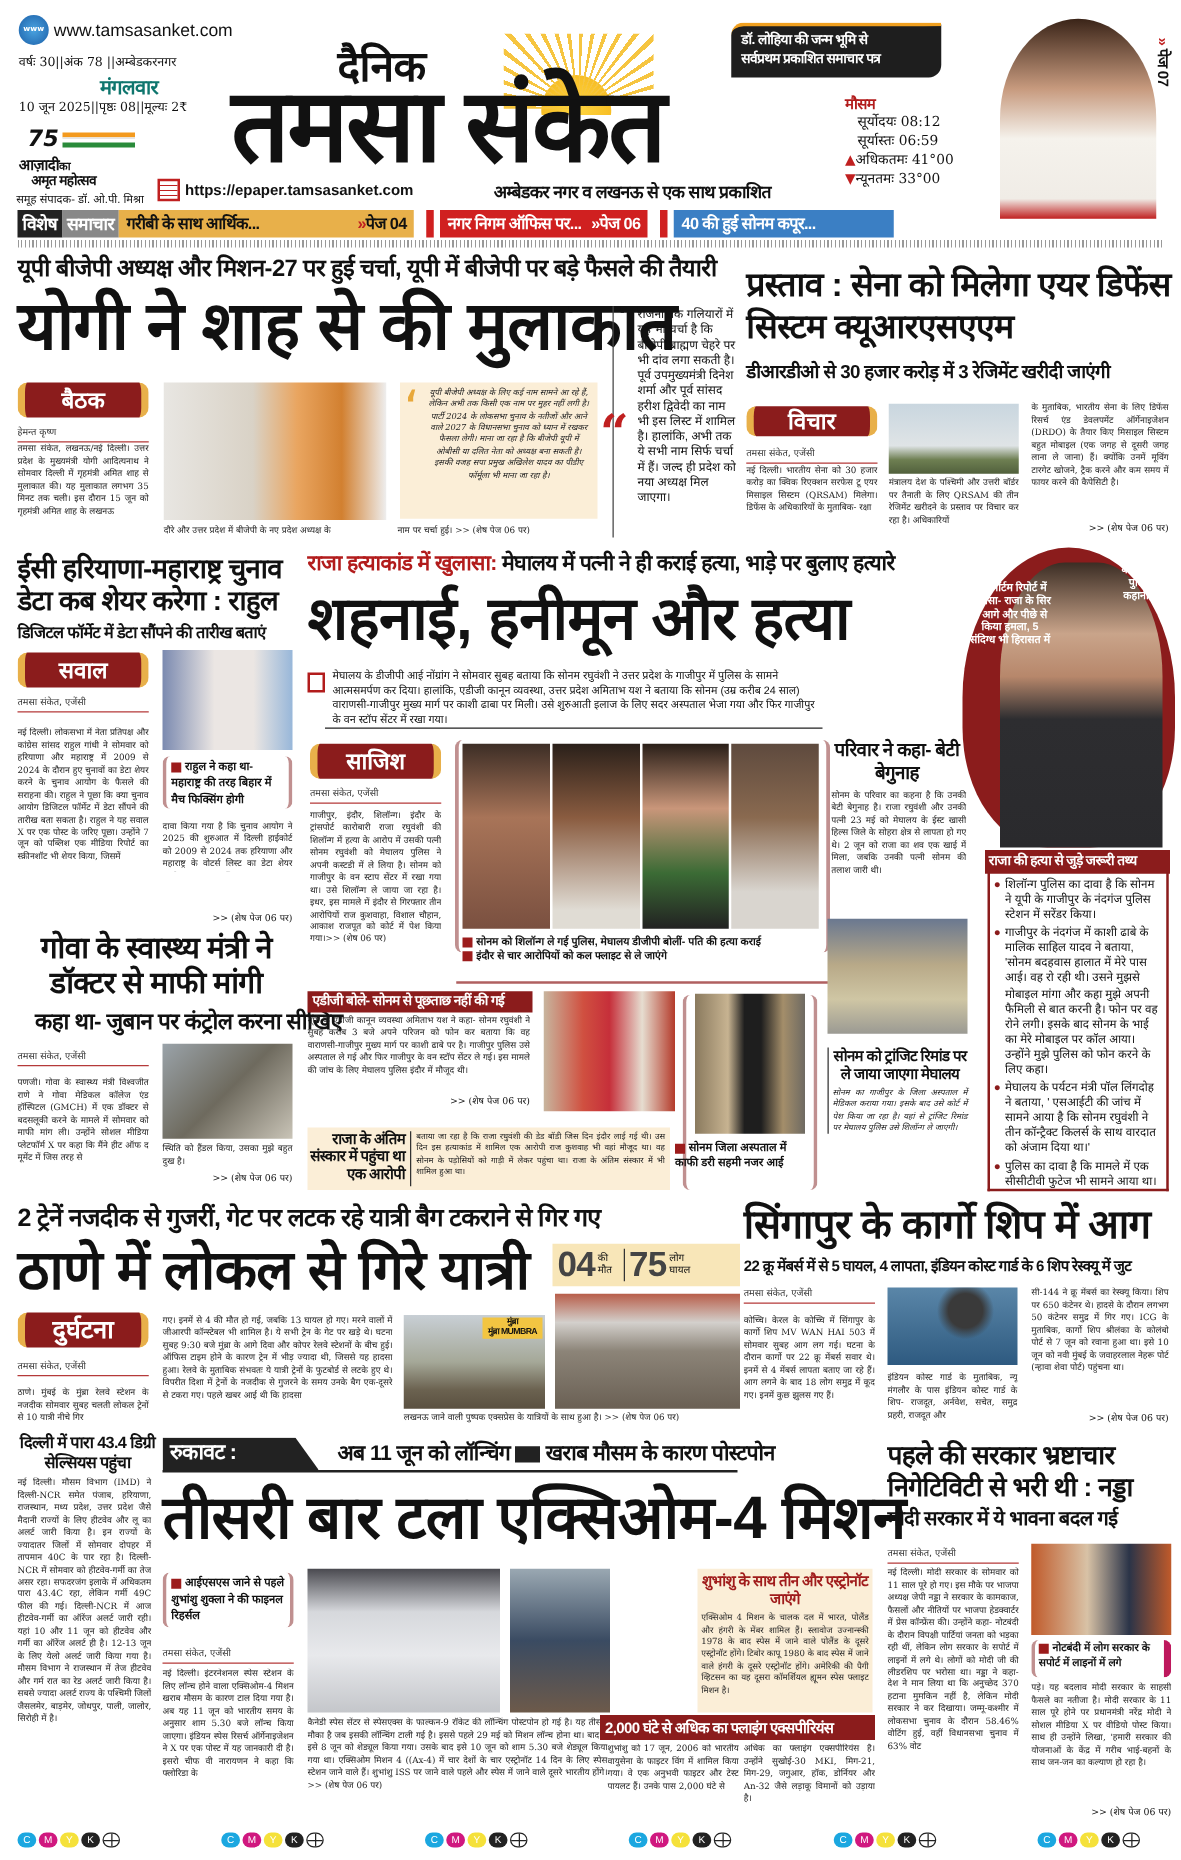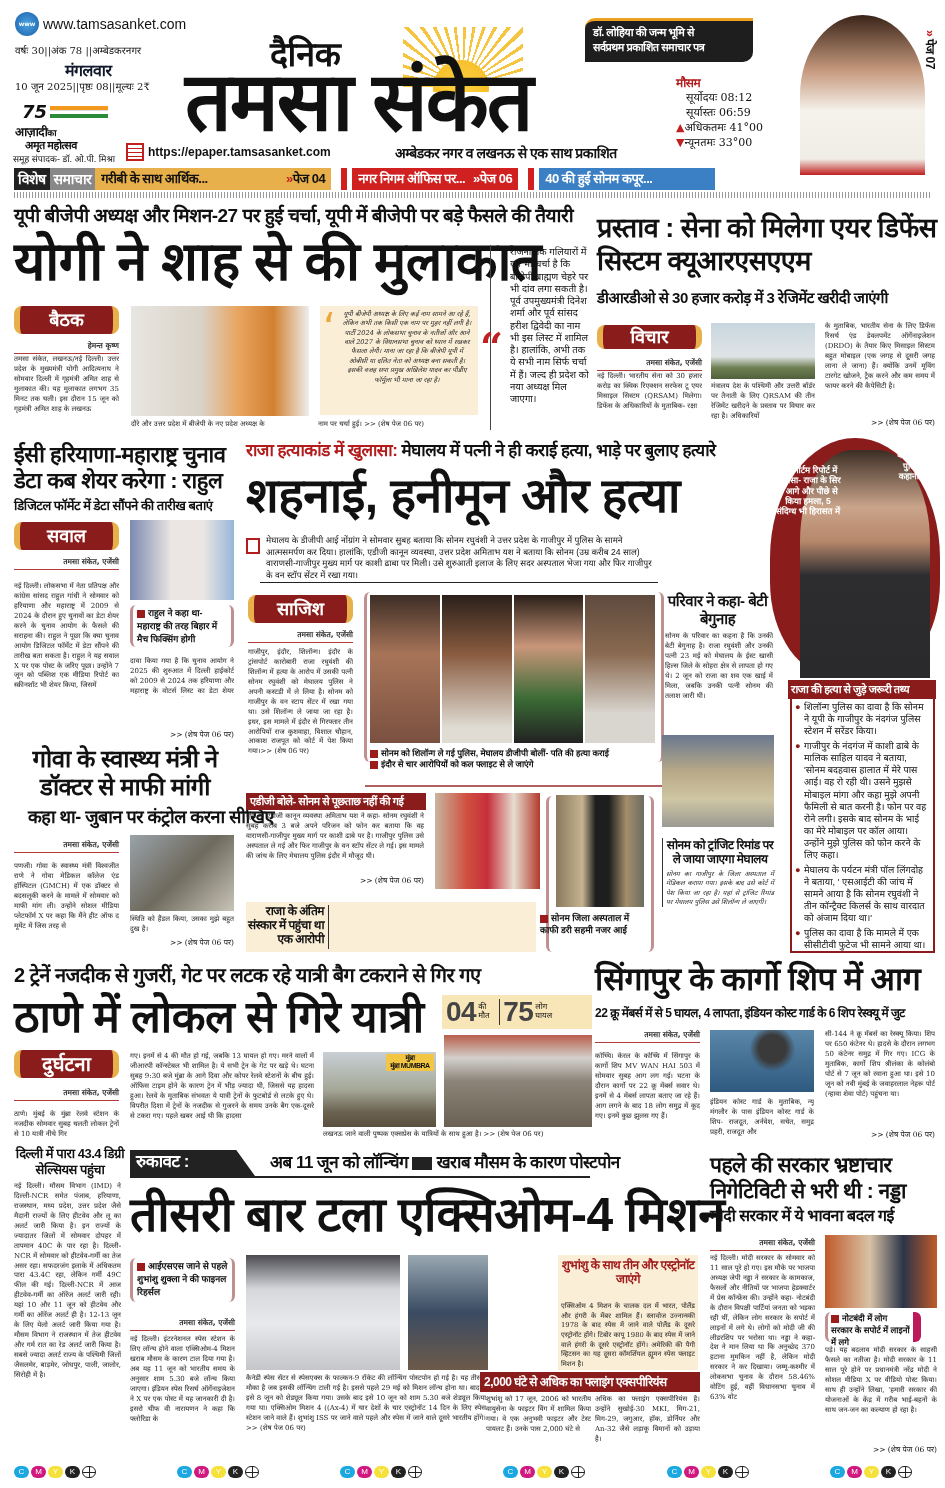--- a/index.html
+++ b/index.html
@@ -3,41 +3,41 @@
 <meta charset="utf-8">
 <style>
 *{box-sizing:border-box;margin:0;padding:0}
 body{width:945px;height:1488px;background:#fff;font-family:"DejaVu Sans",sans-serif;color:#111;position:relative;overflow:hidden;font-size:8px;line-height:1.35}
 .abs{position:absolute}
 .serif{font-family:"DejaVu Serif",serif}
 .cond{font-family:"Liberation Sans",sans-serif}
 .hb{font-family:"Liberation Sans",sans-serif;font-weight:bold;letter-spacing:-0.5px}
 .small{font-size:7px;line-height:1.42;font-family:"DejaVu Serif",serif;color:#222;text-align:justify}
 .tag{background:#8b1c1c;color:#fff;font-weight:bold;text-align:center;border-radius:8px;border-left:6px solid #e8b04a;border-right:6px solid #e8b04a;font-family:"Liberation Sans",sans-serif}
-.byline{font-size:7.5px;font-weight:bold;border-bottom:1.5px solid #b53a3a;padding-bottom:2px;text-align:right;color:#333}
+.byline{font-size:7.5px;font-weight:normal;border-bottom:1.5px solid #b53a3a;padding-bottom:2px;text-align:left;color:#333}
 .photo{background:linear-gradient(135deg,#8a8a8a,#4f4f4f);}
 .more{font-size:7.5px;text-align:right;font-family:"DejaVu Serif",serif}
 .bullet{display:inline-block;width:8px;height:8px;background:#9c1c1c;margin-right:3px;vertical-align:middle}
 .stripe{height:6px;background:repeating-linear-gradient(90deg,#999 0 1px,#fff 1px 3px)}
 .cmyk{display:flex;gap:2px;align-items:center}
 .cmyk span{width:15px;height:12px;border-radius:6px;color:#fff;font-size:8px;text-align:center;line-height:12px;font-family:"Liberation Sans",sans-serif}
 .regmark{width:14px;height:12px;border:1px solid #222;border-radius:6px;position:relative}
 .regmark:before{content:"";position:absolute;left:6px;top:0;width:1px;height:10px;background:#222}
 .regmark:after{content:"";position:absolute;left:0;top:5px;width:12px;height:1px;background:#222}
 .redline{border-left:2px solid #b86a6a}
 </style>
 </head>
 <body>
 
 <div class="abs" style="left:15px;top:12px;display:flex;align-items:center;gap:4px">
   <span style="width:24px;height:24px;border-radius:50%;background:radial-gradient(circle,#4aa3e0,#1b5fa8);display:inline-block;color:#fff;font-size:6px;text-align:center;line-height:24px;font-weight:bold">www</span>
   <span class="cond" style="font-size:14px;font-weight:normal">www.tamsasanket.com</span>
 </div>
 <div class="abs serif" style="left:15px;top:44px;font-size:10px">वर्षः 30||अंक 78 ||अम्बेडकरनगर</div>
-<div class="abs hb" style="left:65px;top:60px;font-size:16px;color:#0f172a">मंगलवार</div>
+<div class="abs hb" style="left:80px;top:60px;font-size:16px;color:#0f766e">मंगलवार</div>
 <div class="abs serif" style="left:15px;top:80px;font-size:10px">10 जून 2025||पृष्ठः 08||मूल्यः 2₹</div>
 <div class="abs" style="left:22px;top:100px;width:90px;height:24px">
   <span style="font-weight:bold;font-size:18px;font-style:italic">75</span>
   <span style="position:absolute;left:28px;top:6px;width:58px;height:4px;background:#f39a1e"></span>
   <span style="position:absolute;left:28px;top:10px;width:58px;height:4px;background:#fff;border-top:1px solid #ddd"></span>
   <span style="position:absolute;left:28px;top:14px;width:58px;height:4px;background:#2a8b3a"></span>
 </div>
 <div class="abs hb" style="left:15px;top:124px;font-size:12px"><span>आज़ादी</span><span style="font-size:9px">का</span></div>
 <div class="abs hb" style="left:25px;top:138px;font-size:11px">अमृत महोत्सव</div>
 <div class="abs cond" style="left:13px;top:153px;font-size:9px">समूह संपादक- डॉ. ओ.पी. मिश्रा</div>
@@ -181,20 +181,21 @@
 <div class="abs hb" style="left:246px;top:793px;width:180px;background:#8b1c1c;color:#fff;font-size:11px;padding:1px 4px;white-space:nowrap">एडीजी बोले- सोनम से पूछताछ नहीं की गई</div>
 <div class="abs small" style="left:246px;top:812px;width:178px;height:62px;overflow:hidden">यूपी के एडीजी कानून व्यवस्था अमिताभ यश ने कहा- सोनम रघुवंशी ने सुबह करीब 3 बजे अपने परिजन को फोन कर बताया कि वह वाराणसी-गाजीपुर मुख्य मार्ग पर काशी ढाबे पर है। गाजीपुर पुलिस उसे अस्पताल ले गई और फिर गाजीपुर के वन स्टॉप सेंटर ले गई। इस मामले की जांच के लिए मेघालय पुलिस इंदौर में मौजूद थी।</div>
 <div class="abs more" style="left:246px;top:876px;width:178px">&gt;&gt; (शेष पेज 06 पर)</div>
 <div class="abs photo" style="left:435px;top:793px;width:105px;height:96px;background:linear-gradient(90deg,#c8b59e,#d05040 30%,#c62f3a 50%,#e6ddd0 75%,#b43a2a)"></div>
 <div class="abs redline" style="left:546px;top:796px;width:108px;height:156px;border-left:3px solid #c09090;border-right:3px solid #c09090;border-radius:6px"></div>
 <div class="abs photo" style="left:556px;top:795px;width:88px;height:112px;background:linear-gradient(90deg,#8a7a5e,#c7b391 30%,#1e1e1e 45%,#1e1e1e 60%,#a48e6a 80%,#6e6a62)"></div>
 <div class="abs cond" style="left:540px;top:912px;width:94px;font-size:9px;font-weight:bold"><span class="bullet"></span><span>सोनम जिला अस्पताल में काफी डरी सहमी नजर आई</span></div>
 <div class="abs" style="left:246px;top:902px;width:290px;height:50px;background:#fbeed7;display:flex">
   <div class="hb" style="width:78px;font-size:12px;line-height:14px;text-align:right;padding-top:2px">राजा के अंतिम संस्कार में पहुंचा था एक आरोपी</div>
   <div style="border-left:1.5px solid #333;margin:3px 4px"></div>
+  <div class="small" style="flex:1;font-size:6.6px;padding:3px 4px 0 0">बताया जा रहा है कि राजा रघुवंशी की डेड बॉडी जिस दिन इंदौर लाई गई थी। उस दिन इस हत्याकांड में शामिल एक आरोपी राज कुशवाह भी वहां मौजूद था। वह सोनम के पड़ोसियों को गाड़ी में लेकर पहुंचा था। राजा के अंतिम संस्कार में भी शामिल हुआ था।</div>
 </div>
 
 <div class="abs hb" style="left:14px;top:962px;width:580px;font-size:20px;white-space:nowrap">2 ट्रेनें नजदीक से गुजरीं, गेट पर लटक रहे यात्री बैग टकराने से गिर गए</div>
 <div class="abs hb" style="left:14px;top:990px;font-size:44px;line-height:54px;white-space:nowrap">ठाणे में लोकल से गिरे यात्री</div>
 <div class="abs" style="left:442px;top:995px;width:150px;height:34px;background:#f8e6b8;display:flex;align-items:center;padding:0 4px">
   <span class="hb" style="font-size:28px;color:#444">04</span>
   <span class="cond" style="font-size:8px;width:18px;line-height:1.1;margin-left:2px">की मौत</span>
   <span style="border-left:1.5px solid #333;height:26px;margin:0 3px"></span>
   <span class="hb" style="font-size:28px;color:#444">75</span>
   <span class="cond" style="font-size:8px;width:22px;line-height:1.1;margin-left:2px">लोग घायल</span>
@@ -231,32 +232,32 @@
 <div class="abs" style="left:130px;top:1258px;width:105px;height:44px;border-left:3px solid #c09090;border-right:3px solid #c09090;border-radius:6px;padding:2px 4px">
   <span class="bullet"></span><span class="cond" style="font-size:9px;font-weight:bold">आईएसएस जाने से पहले शुभांशु शुक्ला ने की फाइनल रिहर्सल</span>
 </div>
 <div class="abs byline" style="left:130px;top:1318px;width:105px">तमसा संकेत, एजेंसी</div>
 <div class="abs small" style="left:130px;top:1335px;width:105px;height:125px;overflow:hidden">नई दिल्ली। इंटरनेशनल स्पेस स्टेशन के लिए लॉन्च होने वाला एक्सिओम-4 मिशन खराब मौसम के कारण टाल दिया गया है। अब यह 11 जून को भारतीय समय के अनुसार शाम 5.30 बजे लॉन्च किया जाएगा। इंडियन स्पेस रिसर्च ऑर्गेनाइजेशन ने X पर एक पोस्ट में यह जानकारी दी है। इसरो चीफ वी नारायणन ने कहा कि फ्लोरिडा के</div>
 <div class="abs photo" style="left:246px;top:1255px;width:154px;height:115px;background:linear-gradient(180deg,#4a4a50 0%,#d6d8dc 30%,#e8e9ec 60%,#c4c6ca)"></div>
 <div class="abs photo" style="left:408px;top:1255px;width:80px;height:115px;background:linear-gradient(180deg,#9aa8b2,#3a4b62 50%,#6d5a4a)"></div>
 <div class="abs small" style="left:246px;top:1374px;width:240px;height:88px;overflow:hidden">कैनेडी स्पेस सेंटर से स्पेसएक्स के फाल्कन-9 रॉकेट की लॉन्चिंग पोस्टपोन हो गई है। यह तीसरा मौका है जब इसकी लॉन्चिंग टाली गई है। इससे पहले 29 मई को मिशन लॉन्च होना था। बाद में इसे 8 जून को शेड्यूल किया गया। उसके बाद इसे 10 जून को शाम 5.30 बजे शेड्यूल किया गया था। एक्सिओम मिशन 4 ((Ax-4) में चार देशों के चार एस्ट्रोनॉट 14 दिन के लिए स्पेस स्टेशन जाने वाले हैं। शुभांशु ISS पर जाने वाले पहले और स्पेस में जाने वाले दूसरे भारतीय होंगे। &gt;&gt; (शेष पेज 06 पर)</div>
 <div class="abs" style="left:558px;top:1255px;width:140px;height:115px;background:#fbeed7;padding:3px">
   <div class="hb" style="color:#a01c1c;font-size:12px;line-height:14px;text-align:center">शुभांशु के साथ तीन और एस्ट्रोनॉट जाएंगे</div>
-  <div class="small" style="font-size:6.8px;margin-top:16px">एक्सिओम 4 मिशन के चालक दल में भारत, पोलैंड और हंगरी के मेंबर शामिल हैं। स्लावोज उज्नान्स्की 1978 के बाद स्पेस में जाने वाले पोलैंड के दूसरे एस्ट्रोनॉट होंगे। टिबोर कापू 1980 के बाद स्पेस में जाने वाले हंगरी के दूसरे एस्ट्रोनॉट होंगे। अमेरिकी की पैगी व्हिटसन का यह दूसरा कॉमर्शियल ह्यूमन स्पेस फ्लाइट मिशन है।</div>
+  <div class="small" style="font-size:6.8px;margin-top:4px">एक्सिओम 4 मिशन के चालक दल में भारत, पोलैंड और हंगरी के मेंबर शामिल हैं। स्लावोज उज्नान्स्की 1978 के बाद स्पेस में जाने वाले पोलैंड के दूसरे एस्ट्रोनॉट होंगे। टिबोर कापू 1980 के बाद स्पेस में जाने वाले हंगरी के दूसरे एस्ट्रोनॉट होंगे। अमेरिकी की पैगी व्हिटसन का यह दूसरा कॉमर्शियल ह्यूमन स्पेस फ्लाइट मिशन है।</div>
 </div>
 <div class="abs hb" style="left:480px;top:1372px;width:220px;background:#8b1c1c;color:#fff;font-size:12px;padding:2px 4px;white-space:nowrap;overflow:hidden">2,000 घंटे से अधिक का फ्लाइंग एक्सपीरियंस</div>
 <div class="abs small" style="left:486px;top:1395px;width:105px;height:65px;overflow:hidden">शुभांशु को 17 जून, 2006 को भारतीय वायुसेना के फाइटर विंग में शामिल किया गया। वे एक अनुभवी फाइटर और टेस्ट पायलट हैं। उनके पास 2,000 घंटे से</div>
 <div class="abs small" style="left:595px;top:1395px;width:105px;height:65px;overflow:hidden">अधिक का फ्लाइंग एक्सपीरियंस है। उन्होंने सुखोई-30 MKI, मिग-21, मिग-29, जगुआर, हॉक, डोर्नियर और An-32 जैसे लड़ाकू विमानों को उड़ाया है।</div>
 
 <div class="abs hb" style="left:710px;top:1152px;width:230px;font-size:21px;line-height:26px">पहले की सरकार भ्रष्टाचार निगेटिविटी से भरी थी : नड्डा</div>
 <div class="abs hb" style="left:710px;top:1205px;width:235px;font-size:16px;white-space:nowrap">मोदी सरकार में ये भावना बदल गई</div>
 <div class="abs byline" style="left:710px;top:1238px;width:105px">तमसा संकेत, एजेंसी</div>
 <div class="abs small" style="left:710px;top:1254px;width:105px;height:205px;overflow:hidden">नई दिल्ली। मोदी सरकार के सोमवार को 11 साल पूरे हो गए। इस मौके पर भाजपा अध्यक्ष जेपी नड्डा ने सरकार के कामकाज, फैसलों और नीतियों पर भाजपा हेडक्वार्टर में प्रेस कॉन्फ्रेंस की। उन्होंने कहा- नोटबंदी के दौरान विपक्षी पार्टियां जनता को भड़का रही थीं, लेकिन लोग सरकार के सपोर्ट में लाइनों में लगे थे। लोगों को मोदी जी की लीडरशिप पर भरोसा था। नड्डा ने कहा- देश ने मान लिया था कि अनुच्छेद 370 हटाना मुमकिन नहीं है, लेकिन मोदी सरकार ने कर दिखाया। जम्मू-कश्मीर में लोकसभा चुनाव के दौरान 58.46% वोटिंग हुई, वहीं विधानसभा चुनाव में 63% वोट</div>
 <div class="abs photo" style="left:825px;top:1235px;width:112px;height:73px;background:linear-gradient(90deg,#c05a2a,#d8c2a6 40%,#2b3448 70%,#c05a2a)"></div>
-<div class="abs" style="left:825px;top:1312px;width:96px;height:30px;border-left:3px solid #c09090;border-right:8px solid #be185d;border-radius:6px;padding:1px 3px">
+<div class="abs" style="left:825px;top:1312px;width:112px;height:30px;border-left:3px solid #c09090;border-right:6px solid #be185d;border-radius:6px;padding:1px 3px">
   <span class="bullet"></span><span class="cond" style="font-size:8.5px;font-weight:bold">नोटबंदी में लोग सरकार के सपोर्ट में लाइनों में लगे</span>
 </div>
 <div class="abs small" style="left:825px;top:1346px;width:112px;height:95px;overflow:hidden">पड़े। यह बदलाव मोदी सरकार के साहसी फैसले का नतीजा है। मोदी सरकार के 11 साल पूरे होने पर प्रधानमंत्री नरेंद्र मोदी ने सोशल मीडिया X पर वीडियो पोस्ट किया। साथ ही उन्होंने लिखा, 'हमारी सरकार की योजनाओं के केंद्र में गरीब भाई-बहनों के साथ जन-जन का कल्याण हो रहा है।</div>
 <div class="abs more" style="left:825px;top:1445px;width:112px">&gt;&gt; (शेष पेज 06 पर)</div>
 
 <div class="abs cmyk" style="left:14px;top:1466px">
     <span style="background:#1ba7e0">C</span>
     <span style="background:#d0187f">M</span>
     <span style="background:#f5e13a">Y</span>
     <span style="background:#222">K</span>

